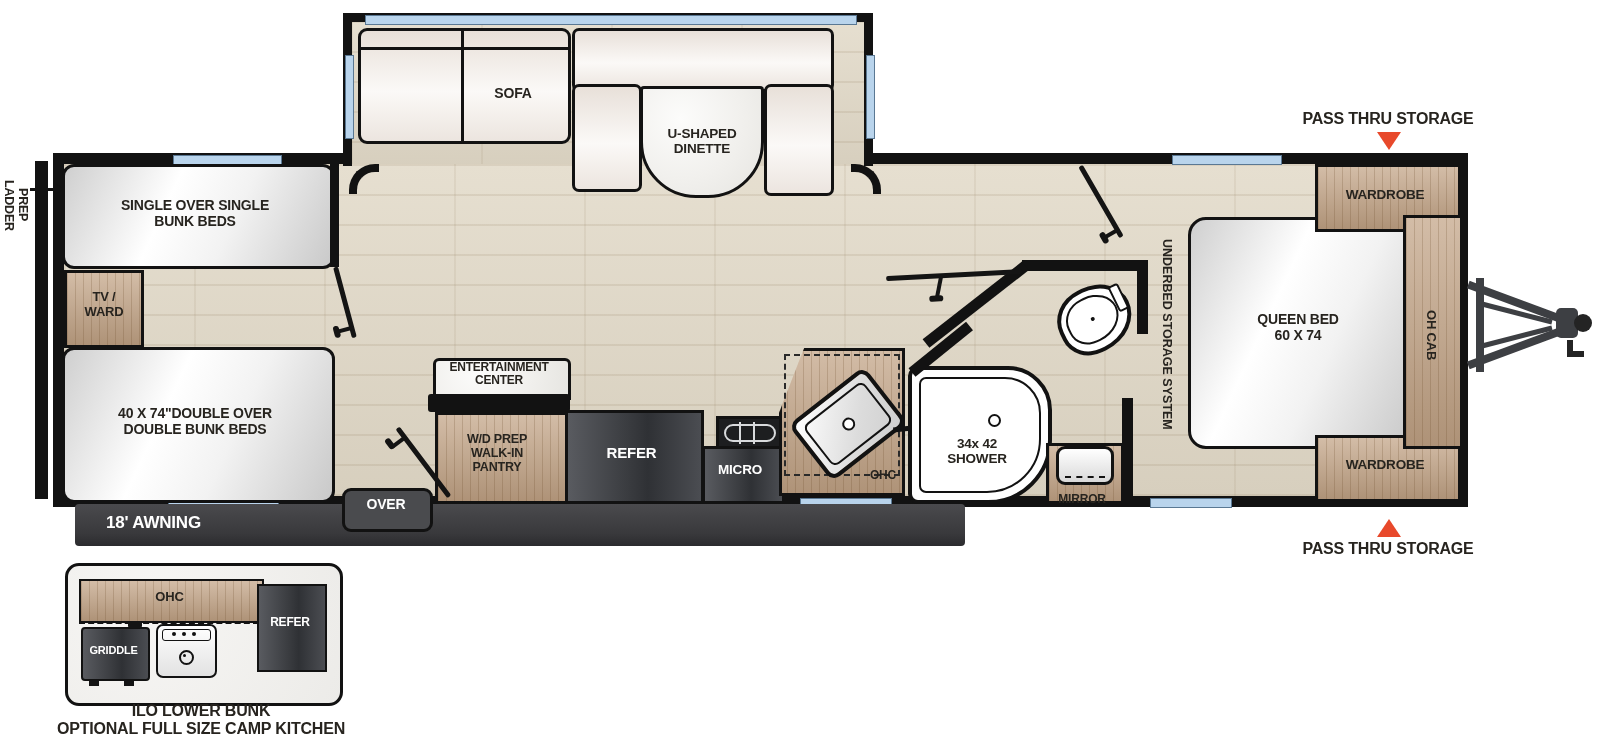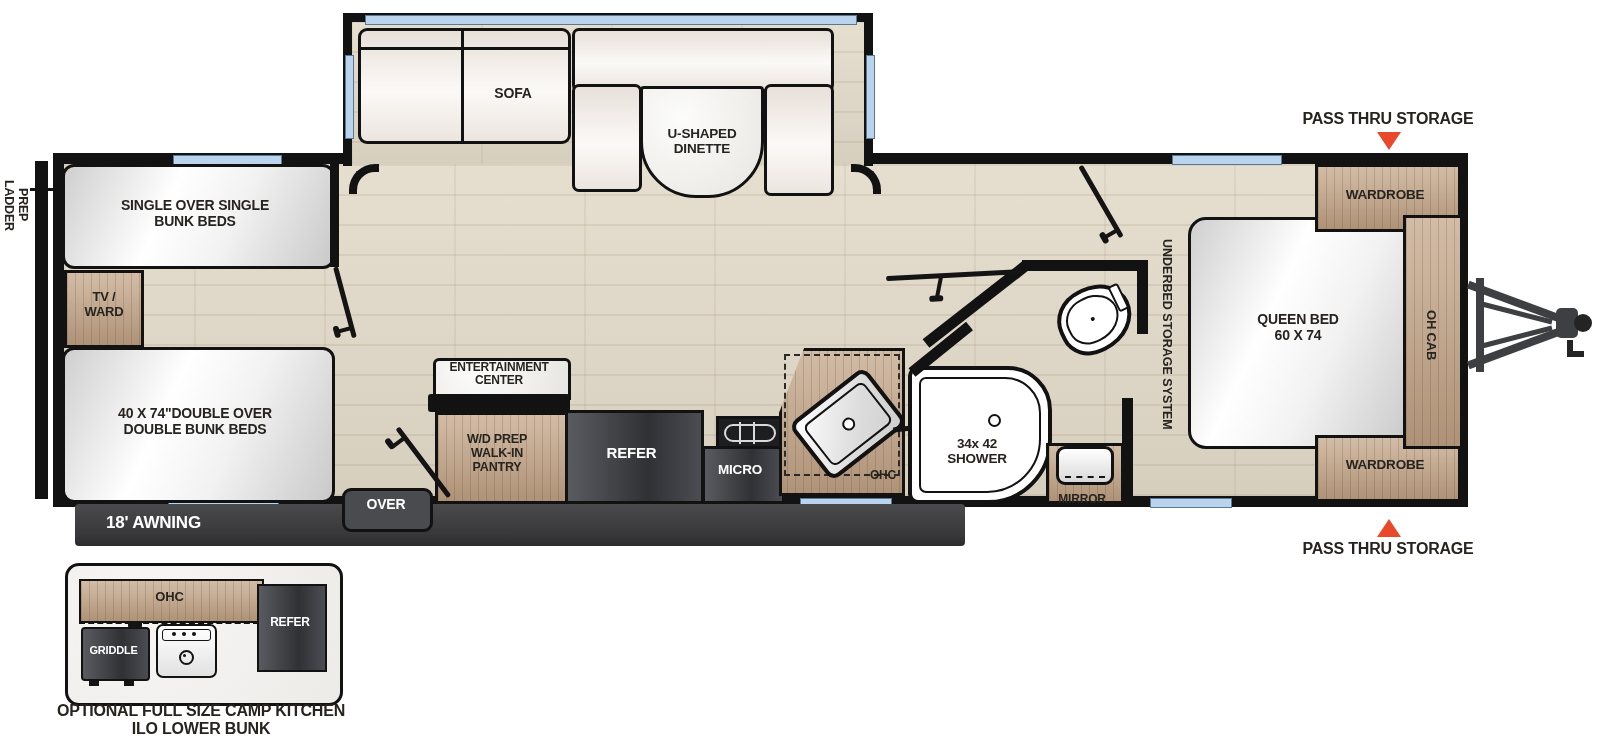--- a/index.html
+++ b/index.html
@@ -242,17 +242,17 @@
     <div style="position:absolute;left:88px;top:58px;width:57px;height:50px;border:2.5px solid #121212;border-radius:7px;background:linear-gradient(180deg,#ffffff,#e2e2e2);">
       <div style="position:absolute;left:4px;top:3px;right:4px;height:10px;border:1.5px solid #121212;border-radius:3px;"></div>
       <div style="position:absolute;left:14px;top:6px;width:4px;height:4px;background:#121212;border-radius:50%;"></div>
       <div style="position:absolute;left:24px;top:6px;width:4px;height:4px;background:#121212;border-radius:50%;"></div>
       <div style="position:absolute;left:34px;top:6px;width:4px;height:4px;background:#121212;border-radius:50%;"></div>
       <div style="position:absolute;left:21px;top:24px;width:11px;height:11px;border:2px solid #121212;border-radius:50%;"></div>
       <div style="position:absolute;left:25px;top:28px;width:3px;height:3px;background:#121212;border-radius:50%;"></div>
     </div>
   </div>
   <div class="lbl" style="left:20px;top:702px;width:362px;font-size:16px;">
+    <span>ILO LOWER BUNK</span>
     <span>OPTIONAL FULL SIZE CAMP KITCHEN</span>
-    <span>ILO LOWER BUNK</span>
   </div>
 
 </div>
 
 </body></html>

